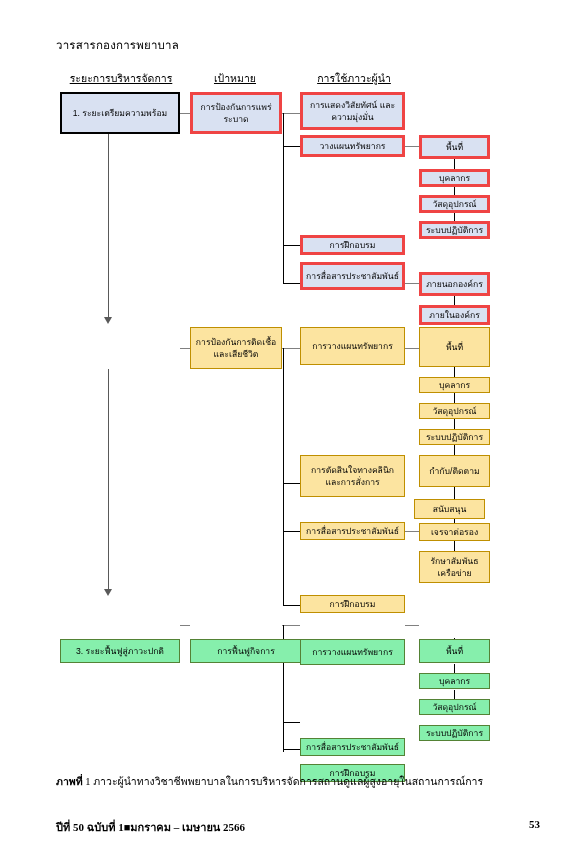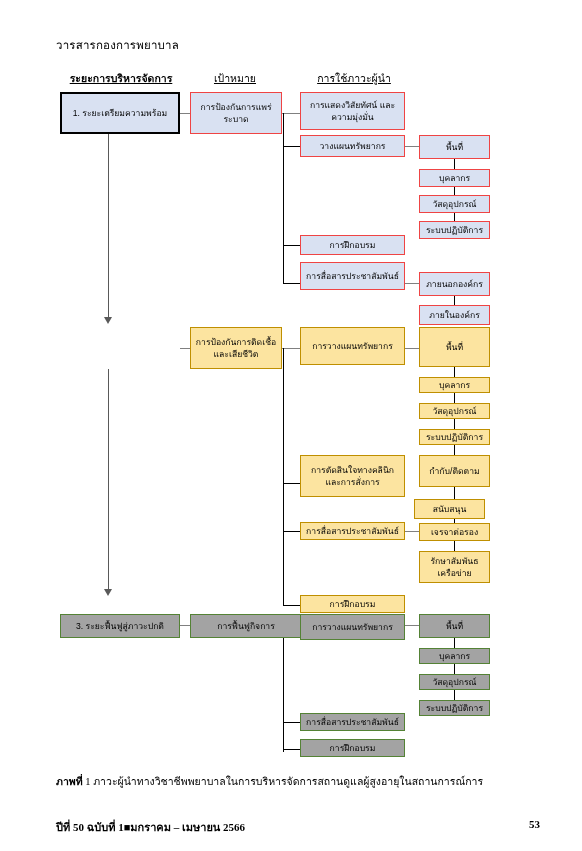--- a/index.html
+++ b/index.html
@@ -45,23 +45,23 @@
   .box{
     position:absolute;
     box-sizing:border-box;
     display:flex;align-items:center;justify-content:center;
     text-align:center;
     font-size:8.6px;
     line-height:1.45;
     padding:1px 3px;
     font-family:"Liberation Sans","DejaVu Sans",sans-serif;
   }
-  .blue{background:#d9e1f2;border:1px solid #ef4444;}
+  .blue{background:#d9e1f2;border:3px solid #ef4444;}
   .yellow{background:#fce4a0;border:1px solid #bf8f00;}
-  .green{background:#a3a3a3;border:1px solid #548235;}
+  .green{background:#86efac;border:1px solid #548235;margin-top:25px;}
   .thick{border:2.5px solid #000;}
 
   
   .h{position:absolute;height:0;border-top:1px solid #808080;}
   .hb{position:absolute;height:0;border-top:1px solid #000;}
   .vb{position:absolute;width:0;border-left:1px solid #000;}
   .arrow{
     position:absolute;width:0;height:0;
     border-left:4px solid transparent;
     border-right:4px solid transparent;
@@ -69,21 +69,21 @@
   }
   .vgray{position:absolute;width:0;border-left:1.2px solid #595959;}
 </style>
 </head>
 <body>
 
 <div id="page">
 
   <div class="journal-title">วารสารกองการพยาบาล</div>
 
-  <div class="col-head" style="left:60px;top:70px;width:122px;font-weight:bold;">ระยะการบริหารจัดการ</div>
+  <div class="col-head" style="left:60px;top:70px;width:122px;">ระยะการบริหารจัดการ</div>
   <div class="col-head" style="left:188px;top:70px;width:94px;">เป้าหมาย</div>
   <div class="col-head" style="left:300px;top:70px;width:108px;">การใช้ภาวะผู้นำ</div>
 
   <div class="h" style="left:180px;top:113px;width:10px;"></div>
   <div class="h" style="left:282px;top:113px;width:18px;"></div>
   <div class="vb" style="left:283px;top:113px;height:170px;"></div>
   <div class="hb" style="left:283px;top:146px;width:17px;"></div>
   <div class="hb" style="left:283px;top:245px;width:17px;"></div>
   <div class="hb" style="left:283px;top:283px;width:17px;"></div>
   <div class="h" style="left:405px;top:146px;width:14px;"></div>

